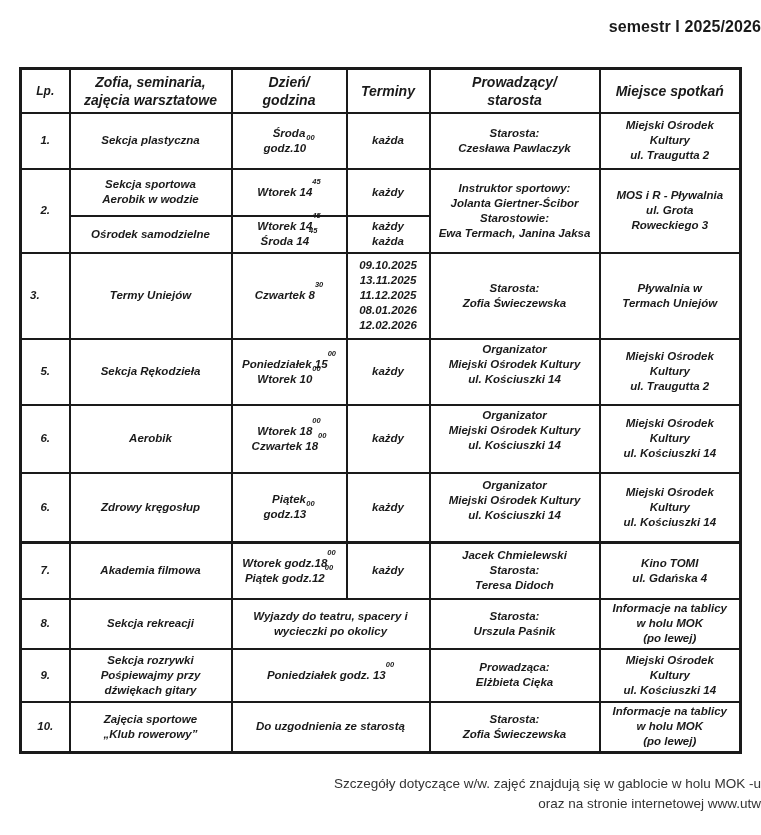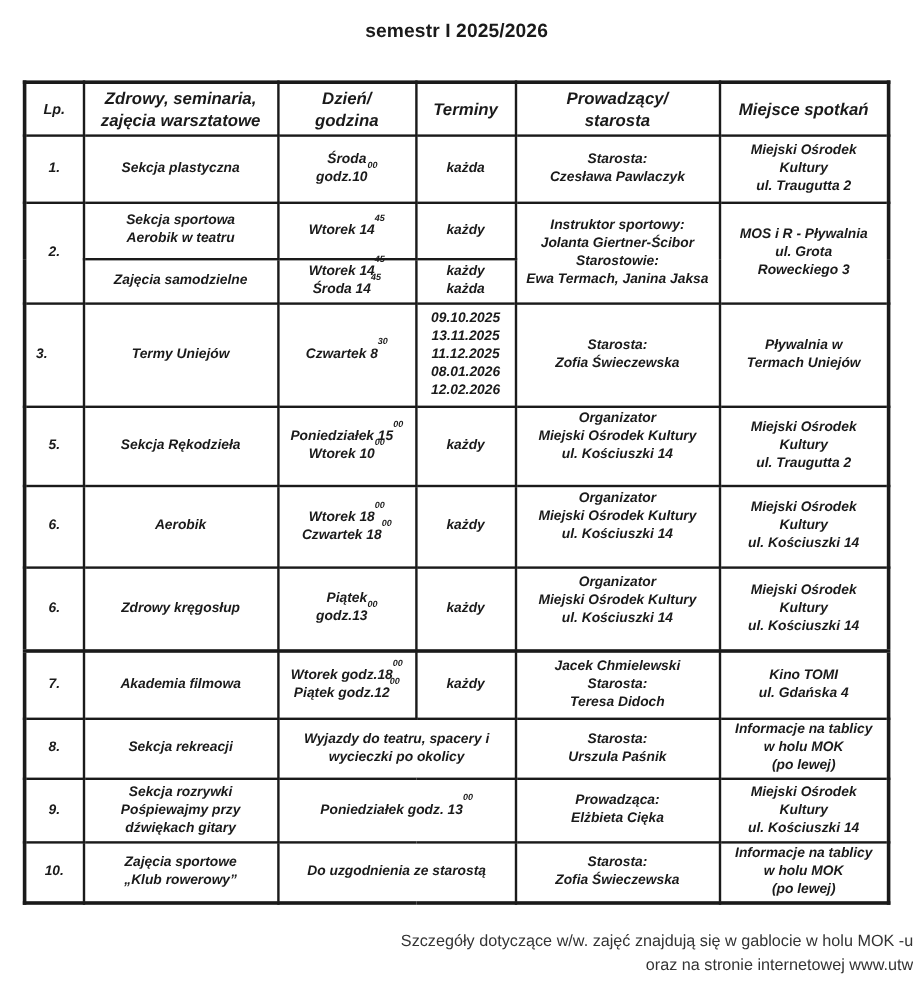--- a/index.html
+++ b/index.html
@@ -1,18 +1,18 @@
 <!DOCTYPE html>
 <html><head>
 <meta charset="utf-8">
 <style>
   html, body { margin:0; padding:0; background:#ffffff; }
   body { width:761px; height:835px; position:relative; overflow:hidden;
          font-family:"Liberation Sans", "DejaVu Sans", sans-serif; color:#1a1a1a; }
-  .title { position:absolute; top:18px; left:0; width:761px; text-align:center;
+  .title { position:absolute; top:18px; left:0; width:761px; text-align:right;
            font-weight:bold; font-size:16px; letter-spacing:0.1px; }
   table.sched { position:absolute; left:19px; top:67px; border-collapse:collapse;
                 table-layout:fixed; width:720px; }
   table.sched td, table.sched th { border:2px solid #1a1a1a; text-align:center; vertical-align:middle;
         font-weight:bold; font-size:11.5px; line-height:15px; padding:0 2px; }
   table.sched th { font-size:14px; line-height:18px; font-weight:bold; }
   table.sched th.lp { font-size:12px; }
   .outer { border:3px solid #1a1a1a !important;font-style:italic; }
   sup { font-size:7.5px; vertical-align:top; position:relative; top:-3px; line-height:0; }
   .line { display:block; }
@@ -31,21 +31,21 @@
       <col style="width:162px">
       <col style="width:115px">
     <col style="width:83px">
       <col style="width:170px">
       <col style="width:141px">
   </colgroup>
   <tbody>
       <tr style="height:44px">
     <th class="lp">Lp.</th>
     <th>
-          <span class="line">Zdrowy, seminaria,</span>
+          <span class="line">Zofia, seminaria,</span>
           <span class="line">zajęcia warsztatowe</span>
         </th>
     <th>
           <span class="line">Dzień/</span>
           <span class="line">godzina</span>
         </th>
     <th>Terminy</th>
     <th>
           <span class="line">Prowadzący/</span>
           <span class="line">starosta</span>
@@ -69,21 +69,21 @@
           <span class="line">Miejski Ośrodek</span>
           <span class="line">Kultury</span>
           <span class="line">ul. Traugutta 2</span>
         </td>
   </tr>
 
   <tr style="height:47px">
     <td rowspan="2">2.</td>
     <td>
           <span class="line">Sekcja sportowa</span>
-          <span class="line">Aerobik w teatru</span>
+          <span class="line">Aerobik w wodzie</span>
         </td>
     <td>
           <span class="line">Wtorek 14<sup>45</sup></span>
         </td>
     <td>
           <span class="line">każdy</span>
         </td>
     <td rowspan="2">
           <span class="line">Instruktor sportowy:</span>
           <span class="line">Jolanta Giertner-Ścibor</span>
@@ -91,21 +91,21 @@
           <span class="line">Ewa Termach, Janina Jaksa</span>
         </td>
     <td rowspan="2">
           <span class="line">MOS i R - Pływalnia</span>
           <span class="line">ul. Grota</span>
           <span class="line">Roweckiego 3</span>
         </td>
   </tr>
   <tr style="height:37px">
     <td>
-          <span class="line">Zajęcia samodzielne</span>
+          <span class="line">Ośrodek samodzielne</span>
         </td>
     <td>
           <span class="line">Wtorek 14<sup>45</sup></span>
           <span class="line">Środa 14<sup>45</sup></span>
         </td>
     <td>
           <span class="line">każdy</span>
           <span class="line">każda</span>
         </td>
   </tr>

